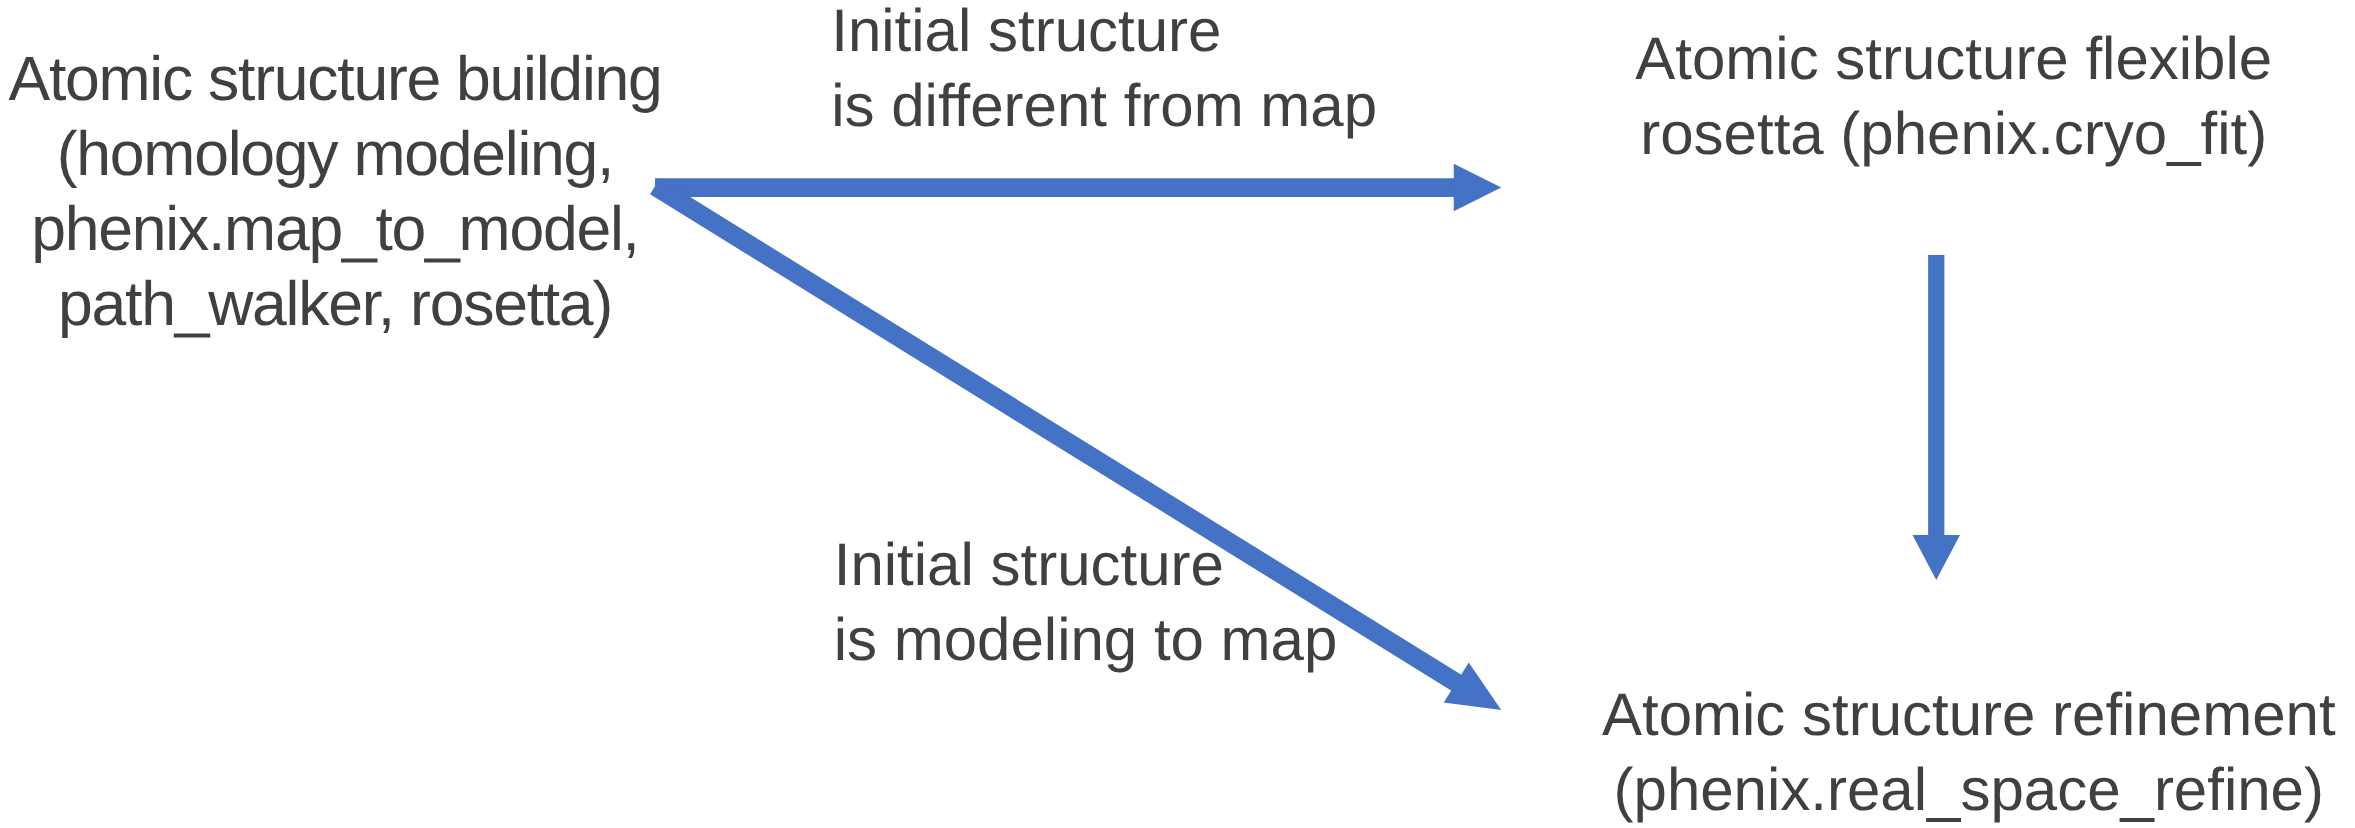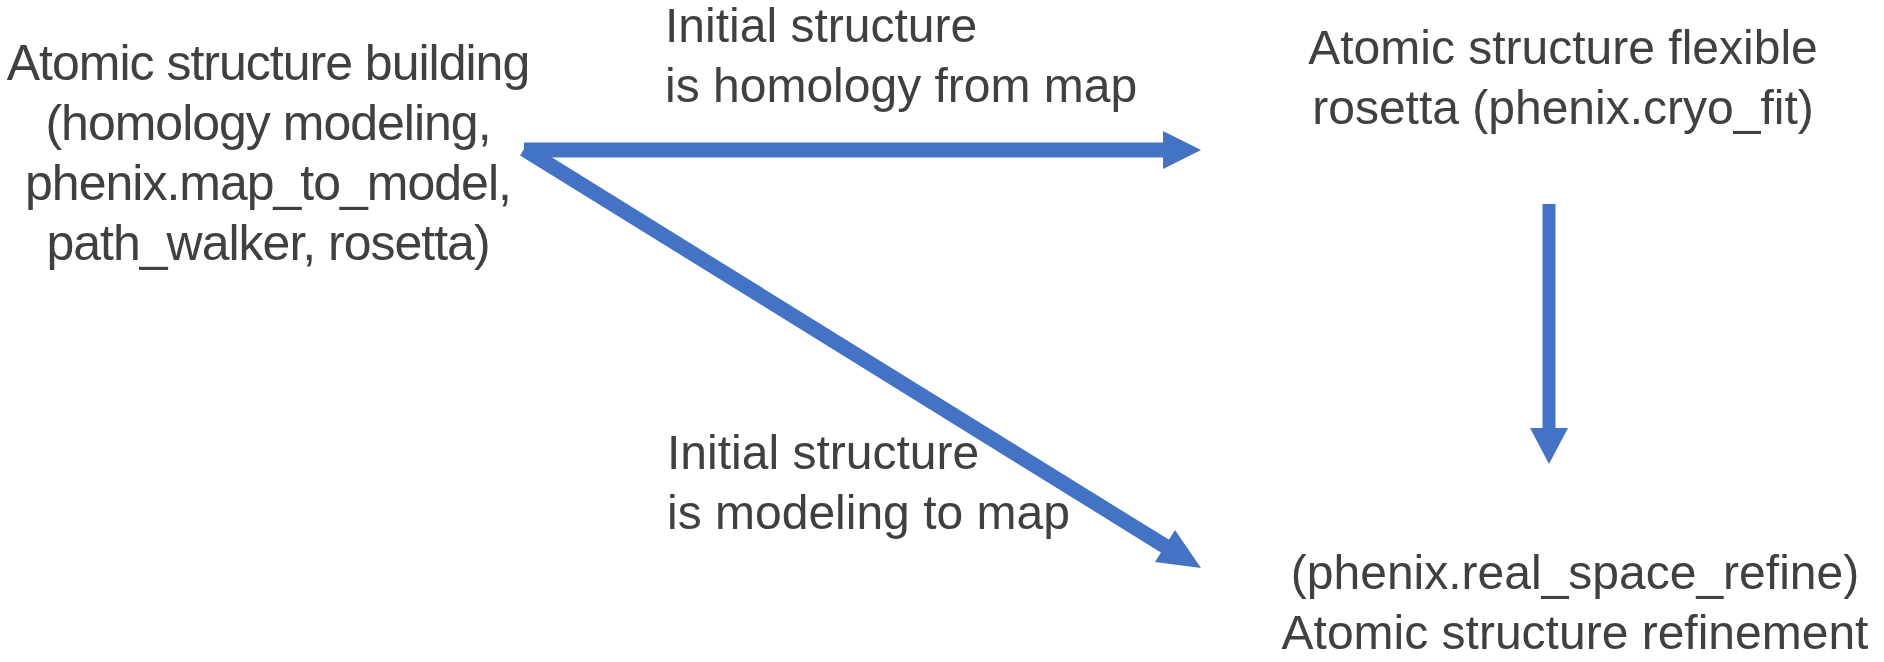--- a/index.html
+++ b/index.html
@@ -56,31 +56,31 @@
 
   <div class="node node-building centered">
     <div class="line">Atomic structure building</div>
     <div class="line">(homology modeling,</div>
     <div class="line italic">phenix.map_to_model,</div>
     <div class="line italic">path_walker, rosetta)</div>
   </div>
 
   <div class="node label-different">
     <div class="line">Initial structure</div>
-    <div class="line">is homology from map</div>
+    <div class="line">is different from map</div>
   </div>
 
   <div class="node node-flexible centered">
     <div class="line">Atomic structure flexible</div>
     <div class="line"><span>rosetta </span><span class="italic">(phenix.cryo_fit)</span></div>
   </div>
 
   <div class="node label-similar">
     <div class="line">Initial structure</div>
     <div class="line">is modeling to map</div>
   </div>
 
   <div class="node node-refinement centered">
+    <div class="line">Atomic structure refinement</div>
     <div class="line italic">(phenix.real_space_refine)</div>
-    <div class="line">Atomic structure refinement</div>
   </div>
 
 </div>
 
 </body></html>

